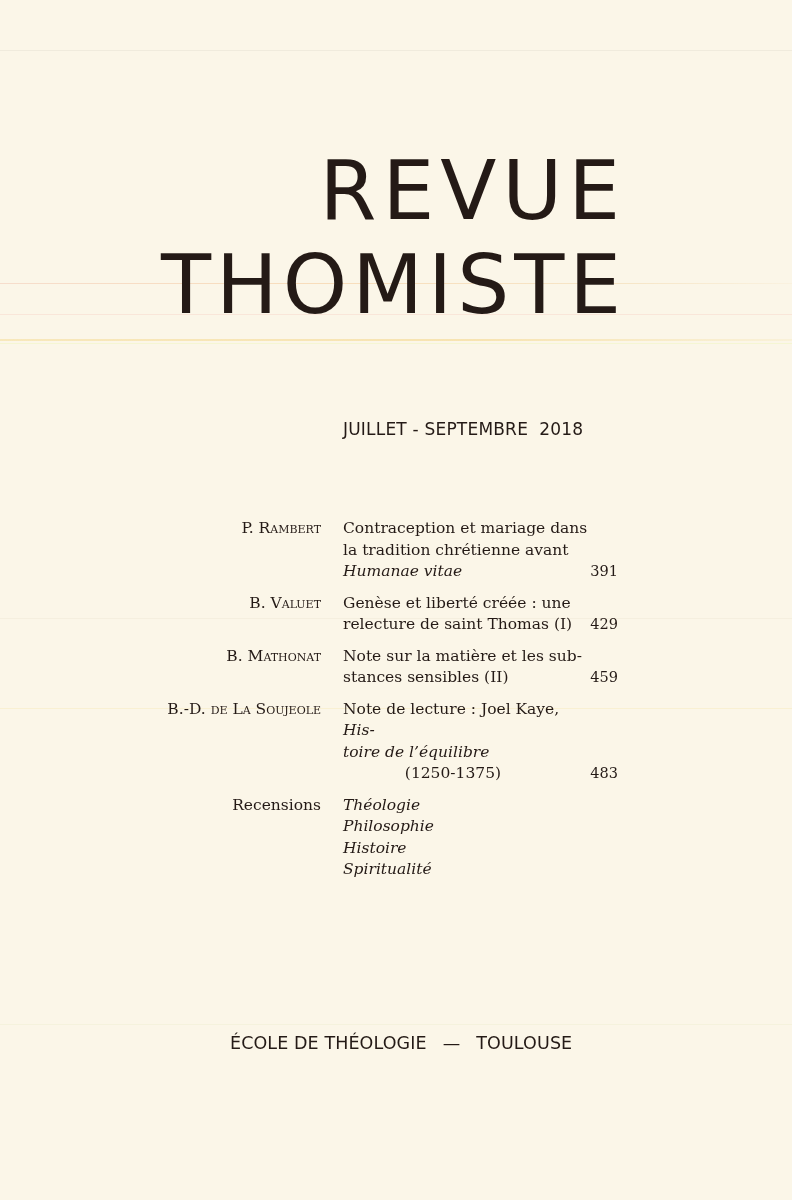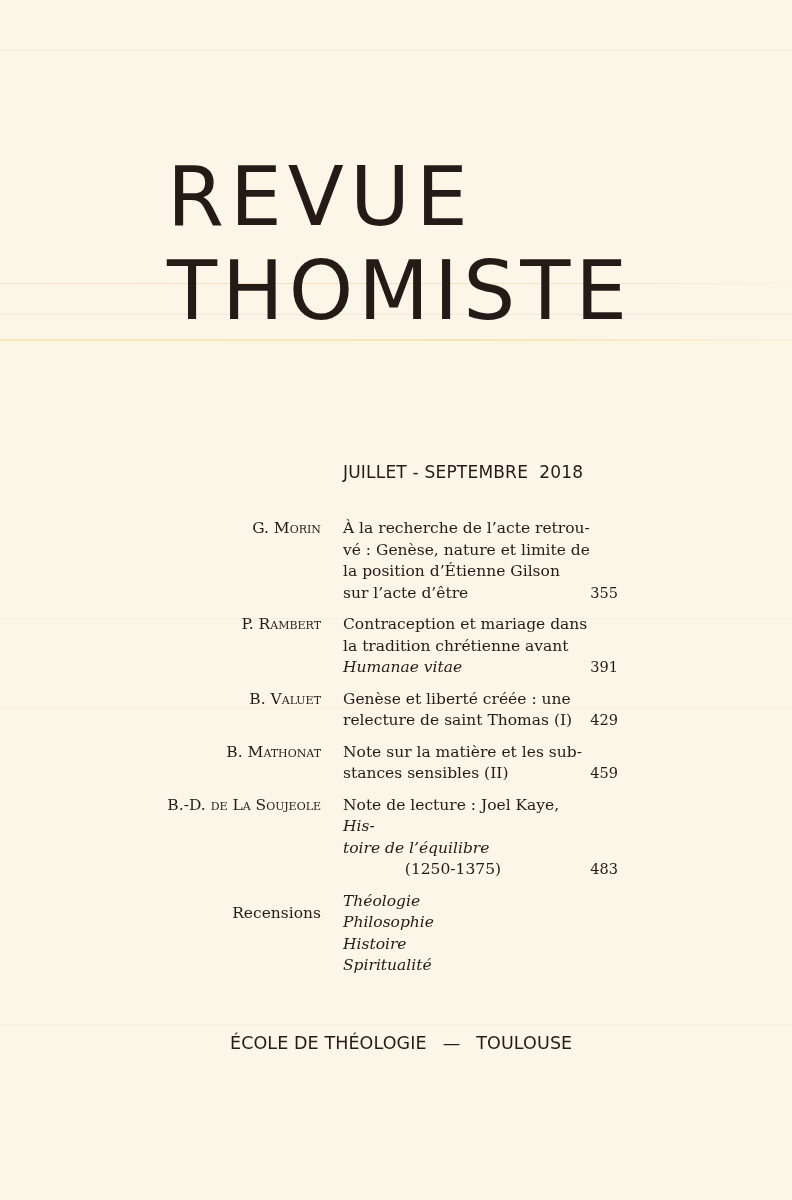--- a/index.html
+++ b/index.html
@@ -40,40 +40,40 @@
     .title {
       position: absolute;
       left: 155px;
       top: 138px;
       font-family: "DejaVu Sans", sans-serif;
       font-weight: normal;
       font-size: 82px;
       line-height: 94px;
       letter-spacing: 6px;
       color: #241a16;
-      margin: 12px;
+      margin: 6px;
+      text-align: right;
     }
     .title span {
       display: block;
       white-space: nowrap;
     }
     .title .line2 {
       letter-spacing: 5px;
     }
 
     .issue-date {
       position: absolute;
       left: 343px;
       top: 419px;
       font-family: "DejaVu Sans", sans-serif;
       font-size: 17px;
       letter-spacing: 0.2px;
       color: #241a16;
       white-space: nowrap;
-      margin-top: 43px;
     }
 
     .toc {
       position: absolute;
       left: 0;
       top: 518px;
       width: 792px;
       font-family: "DejaVu Serif", serif;
       font-size: 15.5px;
       line-height: 21.5px;
@@ -109,21 +109,21 @@
     }
     .it { font-style: italic; }
 
     .recensions {
       position: relative;
       margin-top: 0;
     }
     .recensions .label {
       position: absolute;
       right: 471px;
-      top: 12px;
+      top: 0;
       white-space: nowrap;
     }
     .rec-item {
       position: relative;
       margin-left: 343px;
       height: 21.5px;
       font-style: italic;
     }
     .rec-item .rec-name {
       white-space: nowrap;
@@ -159,30 +159,20 @@
 
   <h1 class="title">
     <span class="line1">REVUE</span>
     <span class="line2">THOMISTE</span>
   </h1>
 
   <div class="issue-date" style="white-space: pre;">JUILLET - SEPTEMBRE  2018</div>
 
   <div class="toc">
 
-    <div class="toc-entry">
-      <span class="author">G. Morin</span>
-      <div class="title-lines">
-        <span>À la recherche de l’acte retrou-</span>
-        <span>vé : Genèse, nature et limite de</span>
-        <span>la position d’Étienne Gilson</span>
-        <span>sur l’acte d’être</span>
-      </div>
-      <span class="page-num">355</span>
-    </div>
 
     <div class="toc-entry">
       <span class="author">P. Rambert</span>
       <div class="title-lines">
         <span>Contraception et mariage dans</span>
         <span>la tradition chrétienne avant</span>
         <span class="it">Humanae vitae</span>
       </div>
       <span class="page-num">391</span>
     </div>

